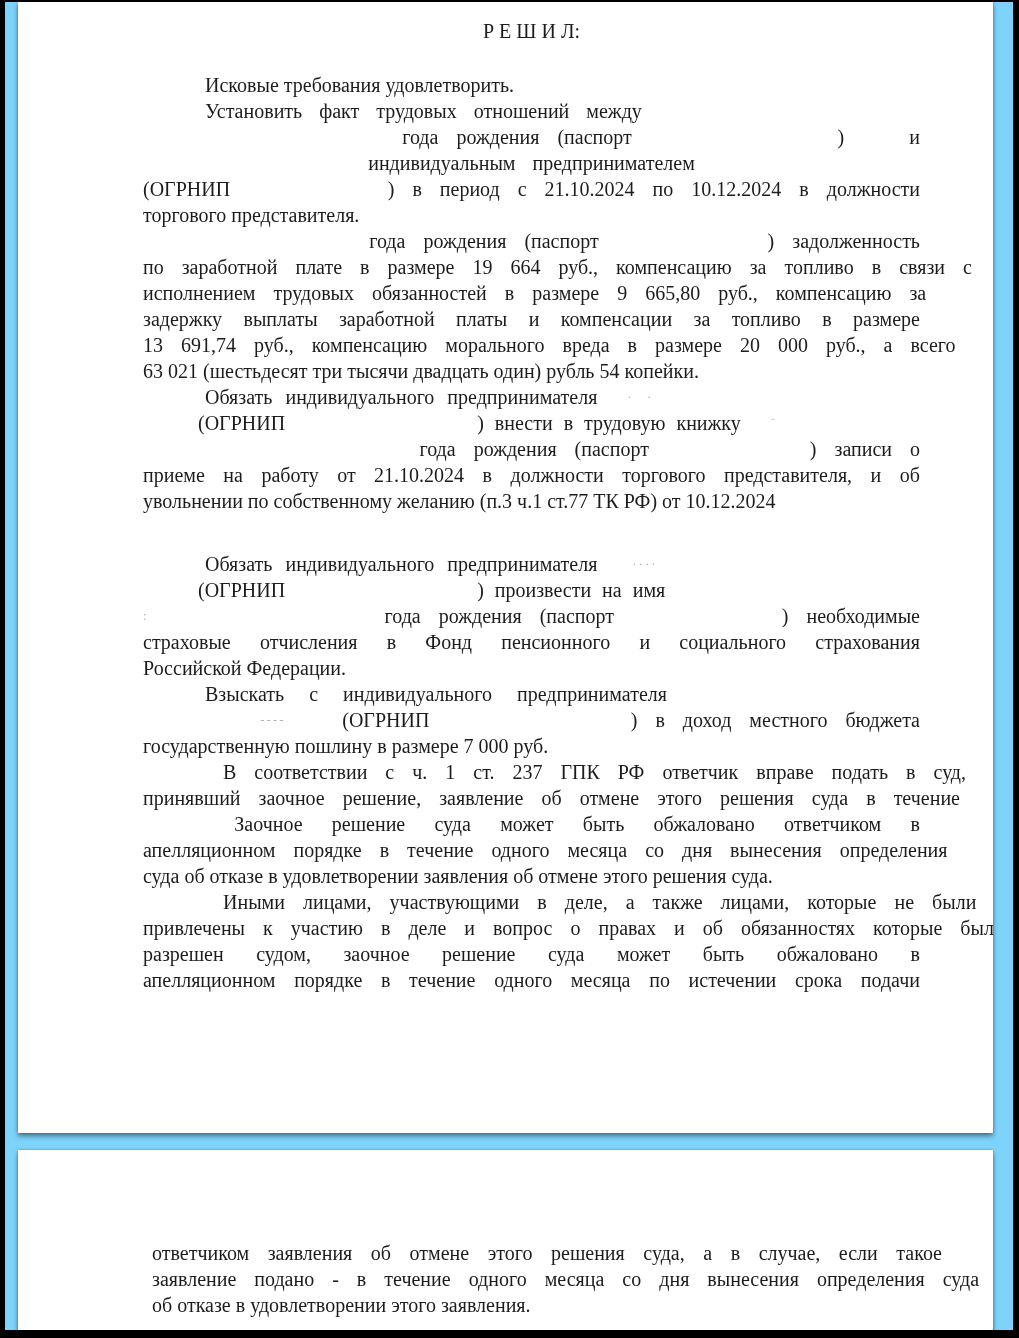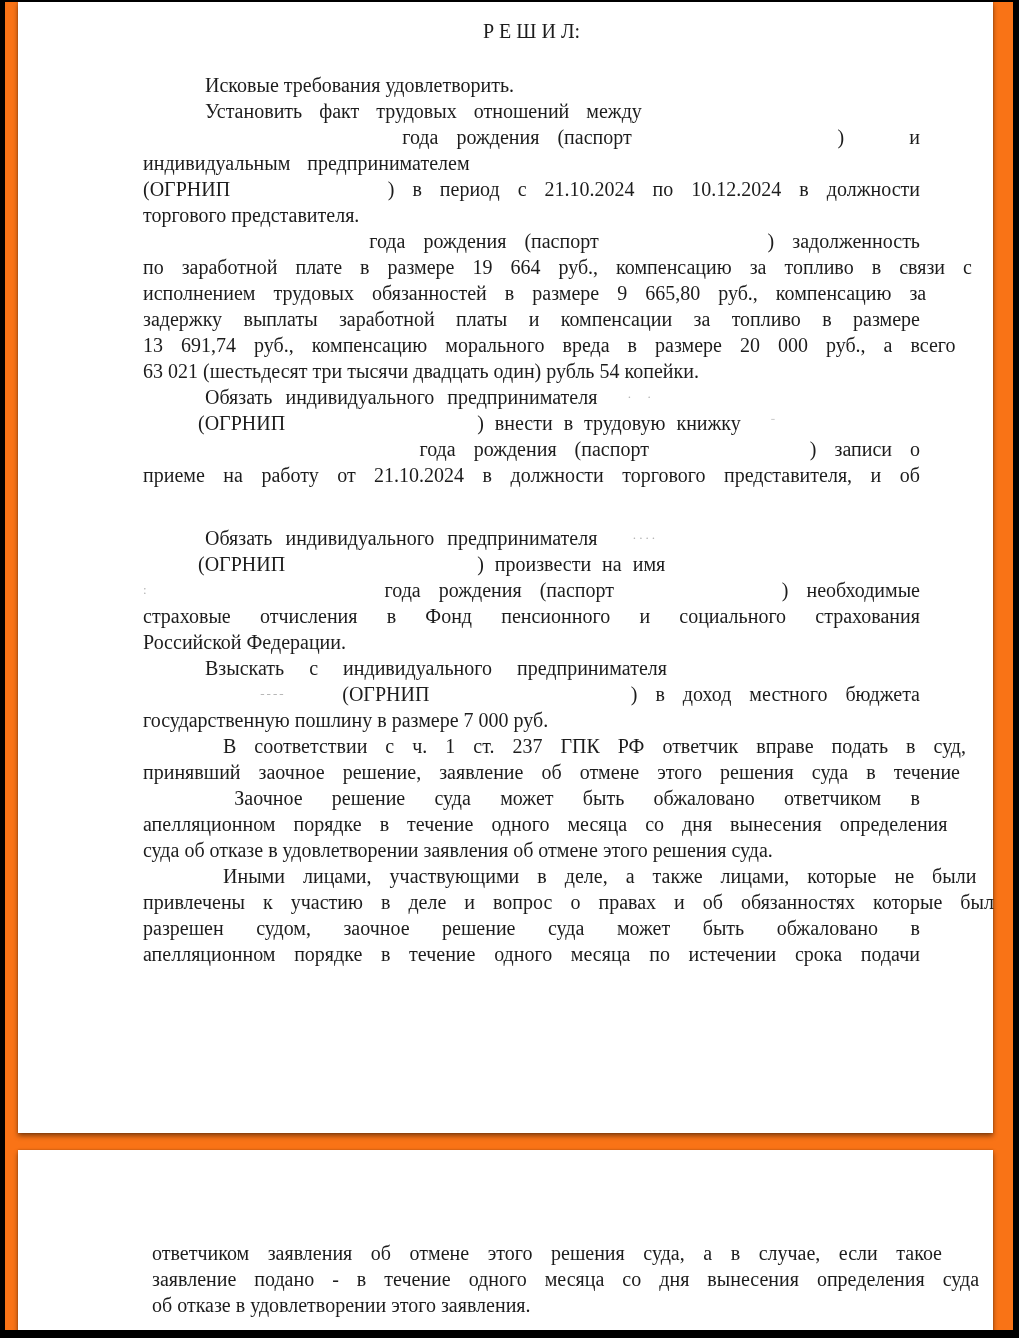--- a/index.html
+++ b/index.html
@@ -5,21 +5,21 @@
   html,body{margin:0;padding:0;}
   body{
     width:1019px;height:1338px;
     background:#000;
     position:relative;
     font-family:"Liberation Serif", serif;
     overflow:hidden;
   }
   .canvas{
     position:absolute;left:5px;top:2px;width:1008px;height:1328px;
-    background:#f97316;overflow:hidden;text-decoration:underline;
+    background:#7dd3fc;overflow:hidden;text-decoration:underline;
   }
   .page{
     position:absolute;left:13px;width:975px;background:#ffffff;
     box-shadow:0 3px 5px rgba(0,0,0,0.45), 0 0 2px rgba(0,0,0,0.25);
   }
   .page1{top:0;height:1131px;}
   .page2{top:1148px;height:184px;}
   .content{position:relative;}
   .c1{margin:16px 73px 0 125px;width:777px;}
   .c2{margin:90px 51px 0 134px;width:790px;}
@@ -54,21 +54,21 @@
           <div class="tline just">
             <span class="gap" style="width: 291px;"></span>
             <span class="word">года</span>
             <span class="word">рождения</span>
             <span class="word">(паспорт</span>
             <span class="gap" style="width: 205px;"></span>
             <span class="word">)</span>
             <span class="gap" style="width: 35px;"></span>
             <span class="word">и</span>
           </div>
-          <div class="tline" style="word-spacing: 12px;"><span>индивидуальным предпринимателем</span></div>
+          <div class="tline" style="word-spacing: 12px; text-align: center;"><span>индивидуальным предпринимателем</span></div>
           <div class="tline just">
             <span class="word">(ОГРНИП</span>
             <span class="gap" style="width: 182px;"></span>
             <span class="word">)</span>
             <span class="word">в</span>
             <span class="word">период</span>
             <span class="word">с</span>
             <span class="word">21.10.2024</span>
             <span class="word">по</span>
             <span class="word">10.12.2024</span>
@@ -159,20 +159,21 @@
             <span class="word">работу</span>
             <span class="word">от</span>
             <span class="word">21.10.2024</span>
             <span class="word">в</span>
             <span class="word">должности</span>
             <span class="word">торгового</span>
             <span class="word">представителя,</span>
             <span class="word">и</span>
             <span class="word">об</span>
           </div>
+          <div class="tline"><span>увольнении по собственному желанию (п.3 ч.1 ст.77 ТК РФ) от 10.12.2024</span></div>
           <div class="tline" style="word-spacing: 8px; padding-left: 62px; margin-top: 37px;"><span>Обязать индивидуального предпринимателя</span><span class="gap" style="width: 35px;"></span><span class="faint">····</span></div>
           <div class="tline" style="word-spacing: 6px;"><span class="gap" style="width: 55px;"></span><span>(ОГРНИП</span><span class="gap" style="width: 192px;"></span><span>) произвести на имя</span></div>
           <div class="tline just">
             <span class="faint">:</span>
             <span class="gap" style="width: 235px;"></span>
             <span class="word">года</span>
             <span class="word">рождения</span>
             <span class="word">(паспорт</span>
             <span class="gap" style="width: 155px;"></span>
             <span class="word">)</span>

